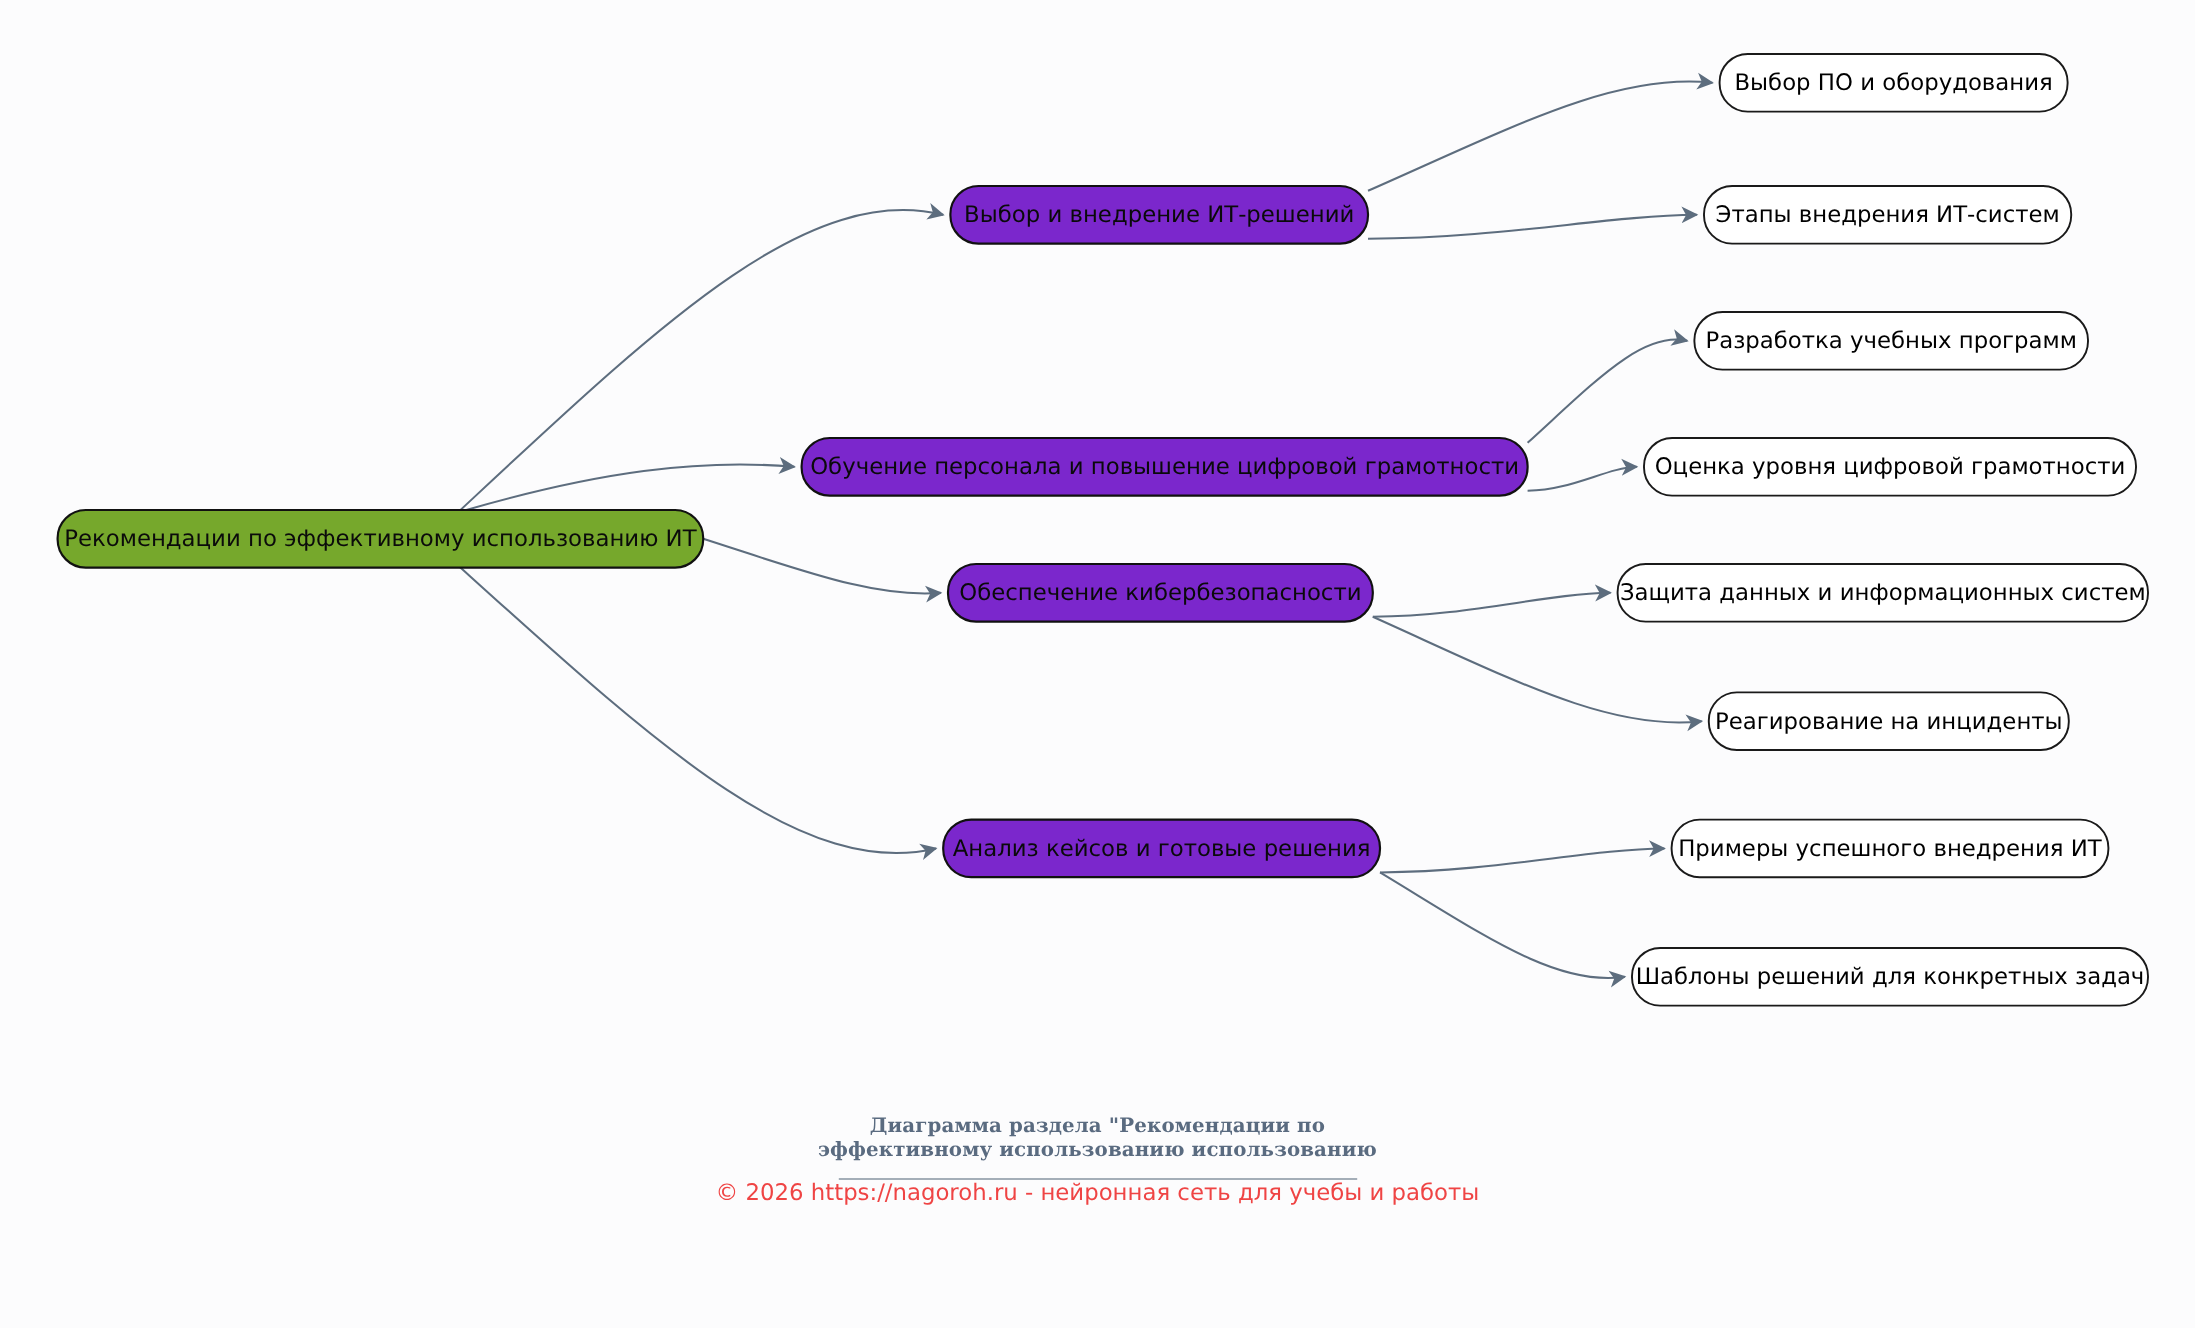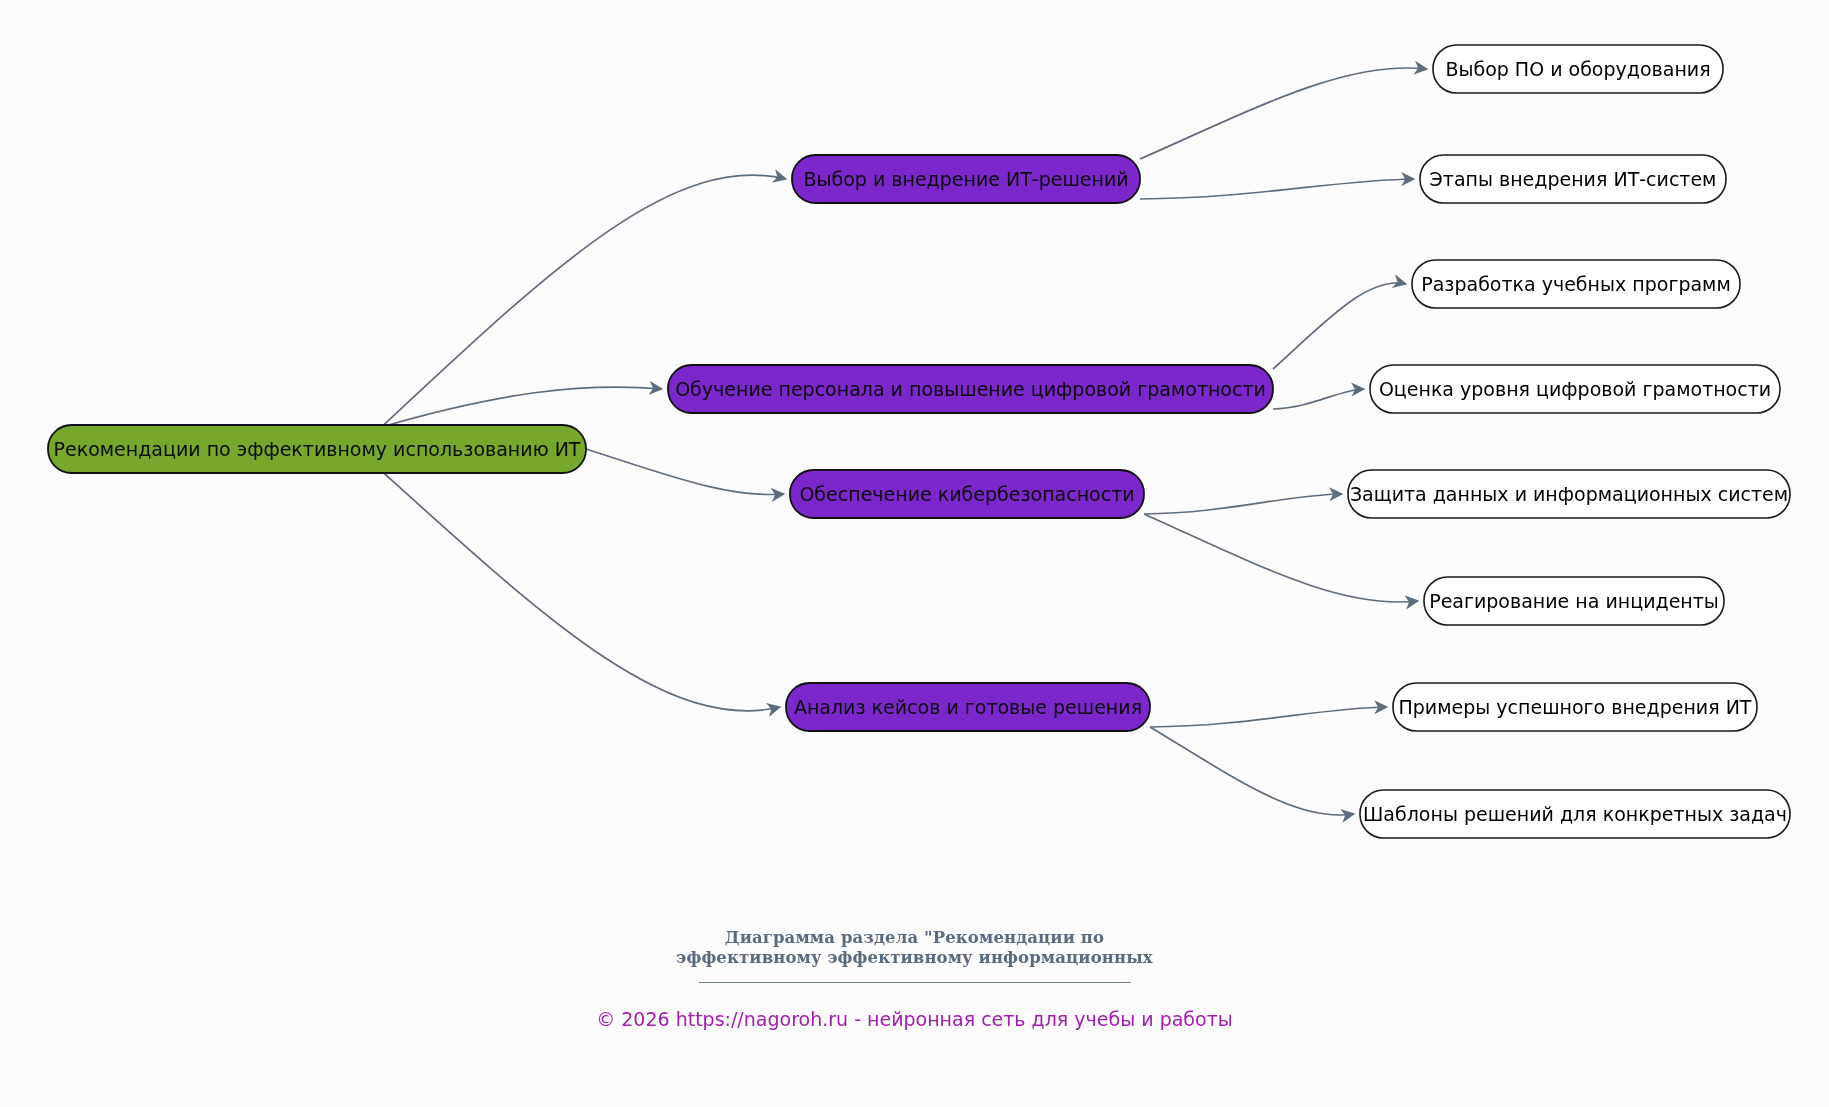--- a/index.html
+++ b/index.html
@@ -67,24 +67,23 @@
     letter-spacing: 0.1px;
   }
   .caption-title .cap-line { display: block; }
   .caption-rule {
     width: 432px;
     height: 0;
     margin: 14px auto 0 auto;
     border-top: 1.4px solid #6b7b8c;
   }
   .caption-credit {
-    margin-top: 25px;
     font-family: "DejaVu Sans", sans-serif;
     font-size: 19px;
-    color: #a21caf;
+    color: #ef4444;
   }
 </style>
 </head>
 <body>
 
 <div id="canvas">
 
   <svg id="map" viewBox="0 0 1829 1107" xmlns="http://www.w3.org/2000/svg">
     <defs>
       <marker id="arrow" viewBox="0 0 12 12" refX="10" refY="6" markerWidth="9" markerHeight="9" orient="auto-start-reverse">
@@ -157,19 +156,19 @@
         <g class="node node-leaf">
           <rect class="node-shape" x="1360" y="790" width="430" height="48" rx="23.414634146341466" ry="23.414634146341466"></rect>
           <text class="node-label" x="1575" y="815">Шаблоны решений для конкретных задач</text>
         </g>
       </g>
   </svg>
 
   <div class="caption-block">
     <div class="caption-title">
       <span class="cap-line">Диаграмма раздела "Рекомендации по</span>
-      <span class="cap-line">эффективному эффективному информационных</span>
+      <span class="cap-line">эффективному использованию использованию</span>
     </div>
     <div class="caption-rule"></div>
     <div class="caption-credit">© 2026 https://nagoroh.ru - нейронная сеть для учебы и работы</div>
   </div>
 
 </div>
 
 </body></html>

